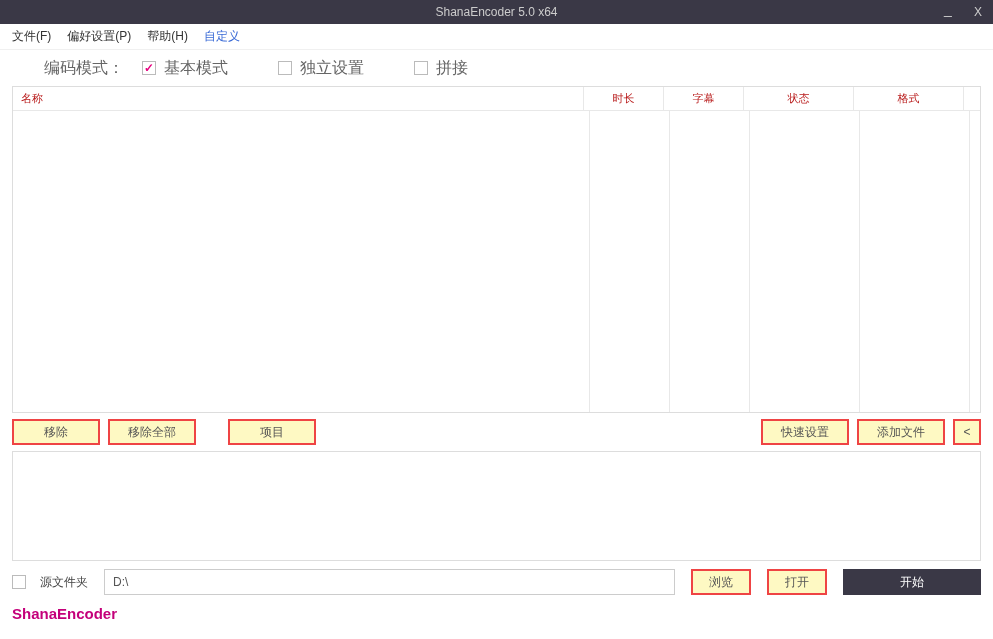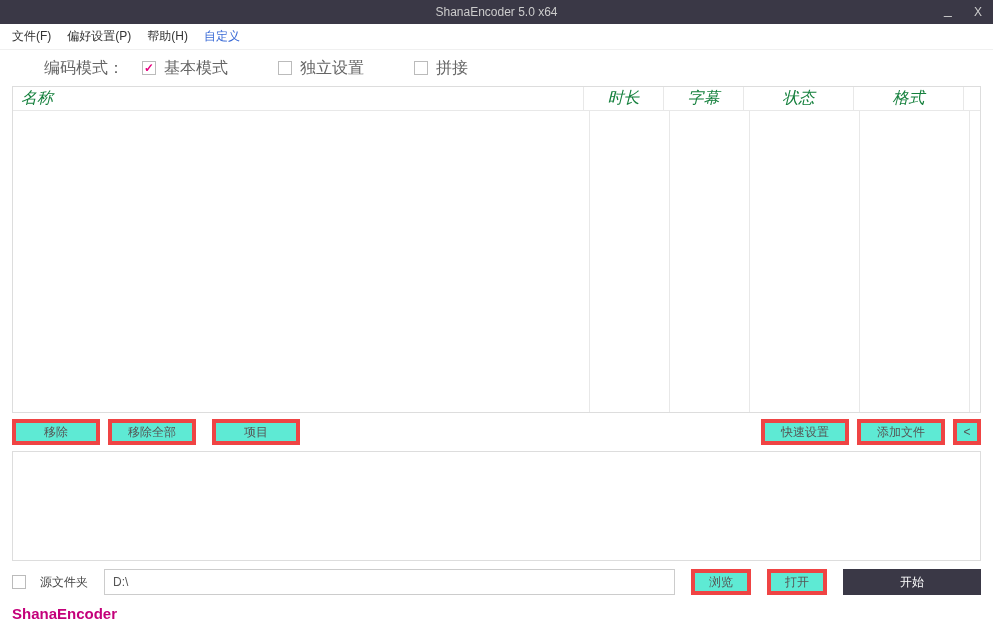--- a/index.html
+++ b/index.html
@@ -16,42 +16,42 @@
 .menu-item { margin-right: 16px; color: #333; cursor: pointer; }
 .menu-item.custom { color: #3b6bd6; }
 
 .modebar { height: 36px; display: flex; align-items: center; padding: 0 44px; font-size: 16px; color: #666; }
 .mode-label { margin-right: 18px; }
 .mode-opt { display: flex; align-items: center; margin-right: 50px; cursor: pointer; }
 .checkbox { width: 14px; height: 14px; border: 1px solid #bbb; margin-right: 8px; display: inline-flex; align-items: center; justify-content: center; background: #fff; }
 .checkbox.checked::after { content: "✓"; color: #e6007e; font-size: 12px; font-weight: bold; line-height: 1; }
 
 .table-area { margin: 0 12px; border: 1px solid #ddd; height: 327px; background: #fff; }
-.table-header { display: flex; height: 24px; background: #fff; font-size: 16px; color: #15803d; font-style: italic; }
+.table-header { display: flex; height: 24px; background: #fff; font-size: 11px; color: #b91c1c; }
 .th { border-right: 1px solid #e8e8e8; border-bottom: 1px solid #e8e8e8; display: flex; align-items: center; padding: 0 8px; }
 .th-name { flex: 1; }
 .th-duration { width: 80px; justify-content: center; }
 .th-subtitle { width: 80px; justify-content: center; }
 .th-format { width: 110px; justify-content: center; }
 .th-status { width: 110px; justify-content: center; }
 .th-last { width: 10px; border-right: none; }
 .table-body { display: flex; height: calc(100% - 24px); }
 .tb-col { border-right: 1px solid #e8e8e8; }
 .tb-name { flex: 1; }
 .tb-duration { width: 80px; }
 .tb-subtitle { width: 80px; }
 .tb-format { width: 110px; }
 .tb-status { width: 110px; }
 .tb-last { width: 10px; border-right: none; }
 
 .button-row { display: flex; padding: 6px 12px 0; gap: 8px; }
-.btn { height: 26px; border: 4px solid #ef4444; background: #5eead4; font-size: 12px; color: #555; display: inline-flex; align-items: center; justify-content: center; cursor: pointer; }
+.btn { height: 26px; border: 2px solid #ef4444; background: #fef9c3; font-size: 12px; color: #555; display: inline-flex; align-items: center; justify-content: center; cursor: pointer; }
 .btn-remove { width: 88px; }
 .btn-removeall { width: 88px; }
-.btn-project { width: 88px; margin-left: 8px; }
+.btn-project { width: 88px; margin-left: 24px; }
 .spacer { flex: 1; }
 .btn-quickset { width: 88px; }
 .btn-addfile { width: 88px; }
 .btn-toggle { width: 28px; }
 
 .log-area { margin: 6px 12px 0; border: 1px solid #ddd; height: 110px; background: #fff; }
 
 .output-row { display: flex; align-items: center; padding: 8px 12px 0; gap: 16px; font-size: 12px; }
 .out-check { display: flex; align-items: center; color: #444; }
 .path-input { flex: 1; height: 26px; border: 1px solid #ccc; padding: 0 8px; font-size: 12px; color: #555; background: #fff; }

